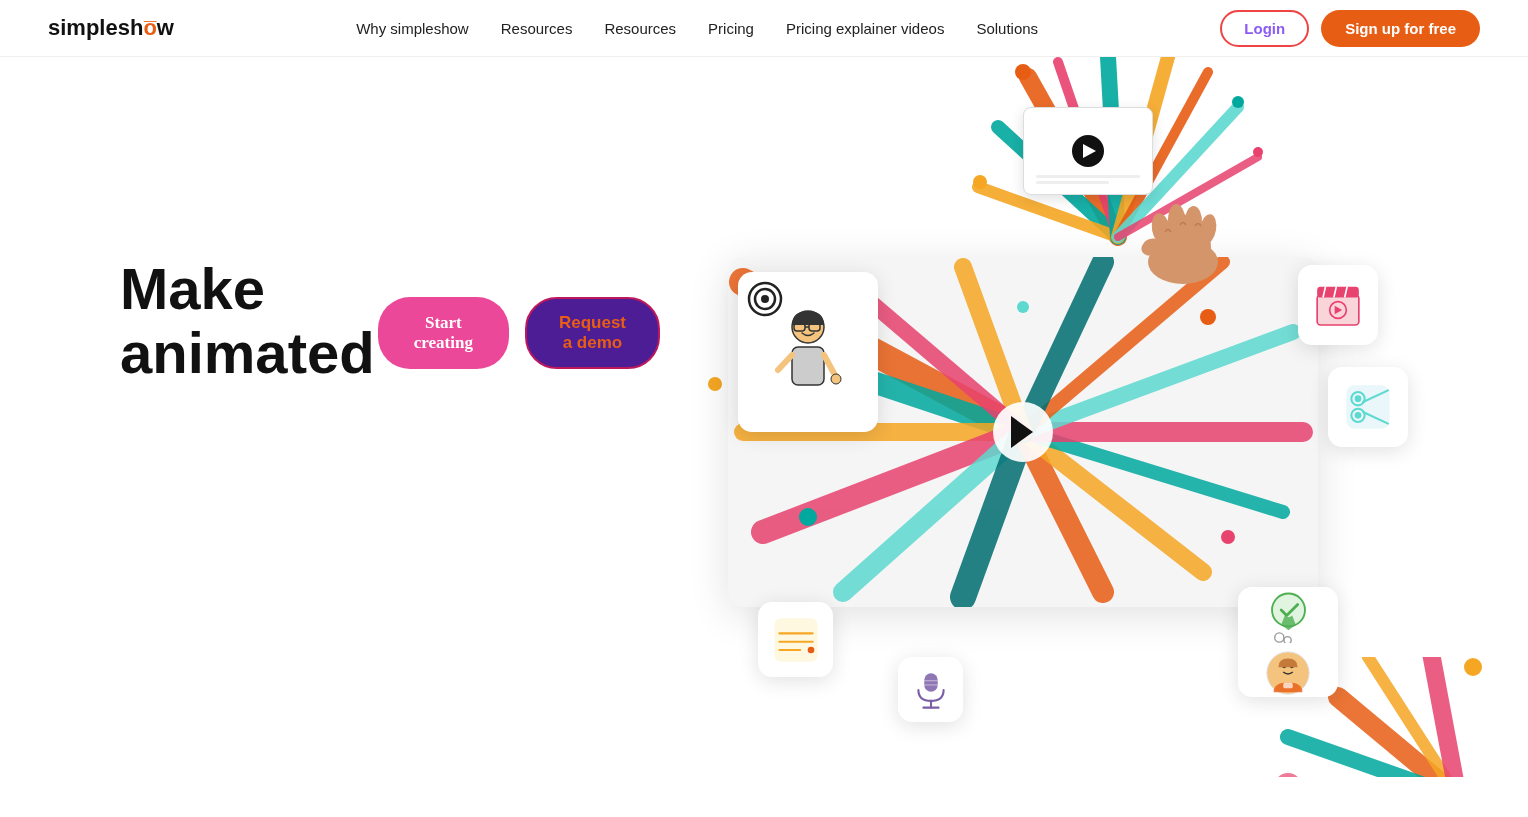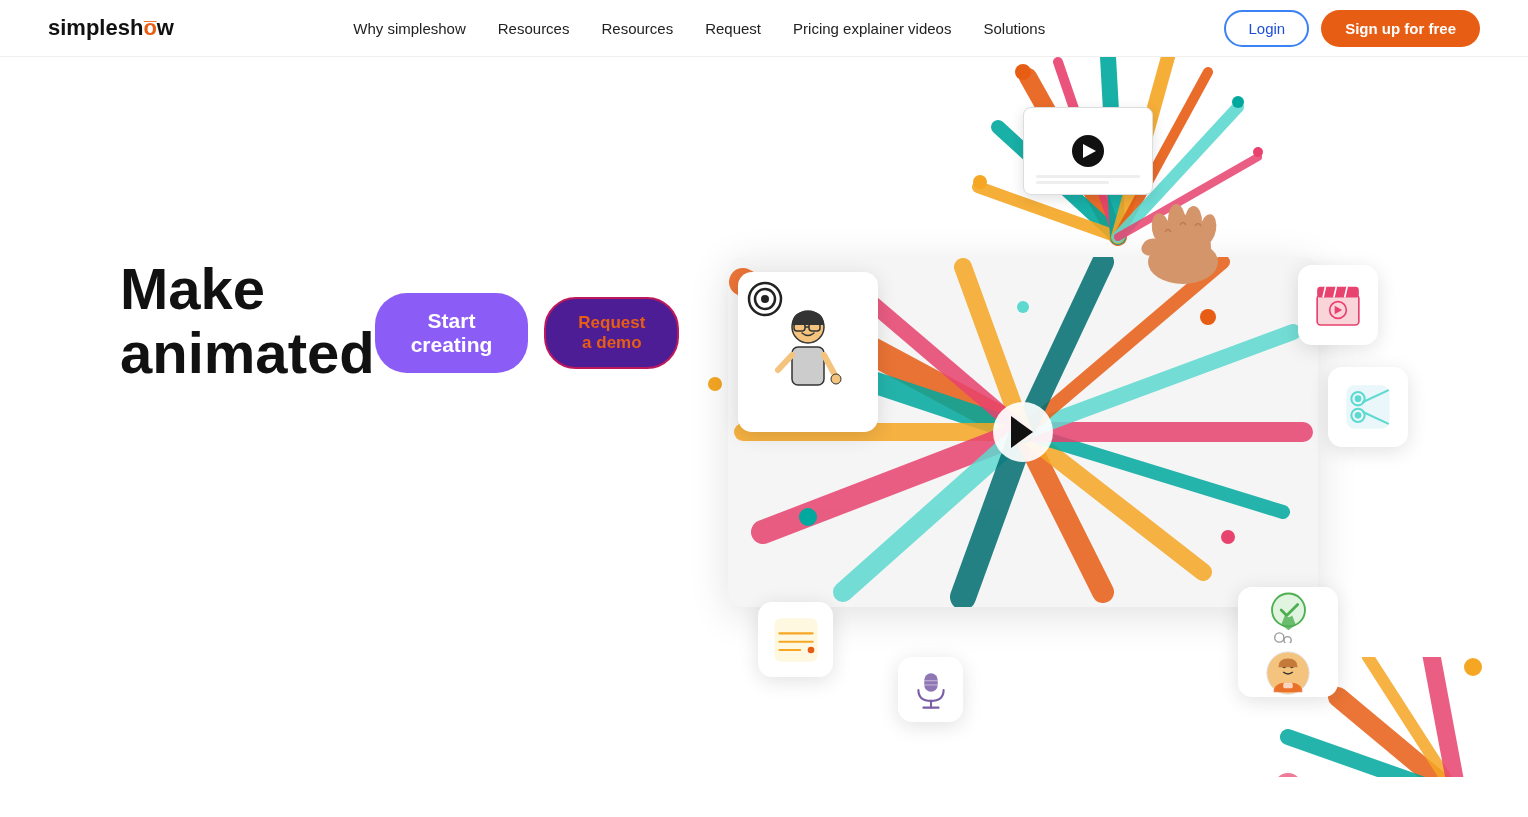--- a/index.html
+++ b/index.html
@@ -10,22 +10,22 @@
       display: flex; align-items: center; justify-content: space-between;
       padding: 0 48px; height: 57px; background: #fff;
       border-bottom: 1px solid #f0f0f0;
     }
     .nav-links { display: flex; align-items: center; gap: 32px; }
     .nav-links a {
       text-decoration: none; color: #222; font-size: 15px; font-weight: 500; text-align: center;
     }
     .nav-actions { display: flex; align-items: center; gap: 12px; }
     .btn-login {
-      border: 2px solid #3b82f6; color: #1d4ed8; background: #fff;
-      border-radius: 24px; padding: 8px 22px; font-size: 15px; font-weight: 400; cursor: pointer;
+      border: 2px solid #ef4444; color: #8b5cf6; background: #fff;
+      border-radius: 24px; padding: 8px 22px; font-size: 15px; font-weight: 700; cursor: pointer;
     }
     .btn-signup {
       background: #e85d14; color: #fff; border: none;
       border-radius: 24px; padding: 10px 24px; font-size: 15px; font-weight: 600; cursor: pointer; text-align: right;
     }
 
     
     .hero {
       display: flex; align-items: flex-start; justify-content: space-between;
       padding: 0 80px 0 120px;
@@ -42,22 +42,22 @@
     .hero-title {
       font-size: 58px; font-weight: 800; color: #111; line-height: 1.1;
       margin-bottom: 24px;
     }
     .hero-subtitle {
       font-size: 17px; color: #555; line-height: 1.6;
       margin-bottom: 36px; max-width: 420px;
     }
     .hero-buttons { display: flex; gap: 16px; align-items: center; }
     .btn-start {
-      background: #8b5cf6; color: #fff; border: none;
-      border-radius: 32px; padding: 16px 36px; font-size: 21px; font-weight: 700; cursor: pointer;
+      background: #ec4899; color: #fff; border: none;
+      border-radius: 32px; padding: 16px 36px; font-size: 17px; font-weight: 700; cursor: pointer; font-family: Liberation Serif, serif;
     }
     .btn-demo {
       background: #4c1d95; color: #e85d14; border: 2px solid #be185d;
       border-radius: 32px; padding: 14px 32px; font-size: 17px; font-weight: 600; cursor: pointer;
     }
 
     
     .hero-right {
       position: relative;
       width: 780px;
@@ -130,21 +130,21 @@
   </style>
 </head>
 <body>
 
 <nav>
   <div><span class="logo-text" style="font-size:22px;font-weight:800;color:#111;">simple<span style="color:#111">sh</span><span style="color:#e85d14;font-style:normal;">o̅</span>w</span></div>
   <div class="nav-links">
     <a href="#">Why simpleshow</a>
     <a href="#">Resources</a>
     <a href="#">Resources</a>
-    <a href="#">Request</a>
+    <a href="#">Pricing</a>
     <a href="#">Pricing explainer videos</a>
     <a href="#">Solutions</a>
   </div>
   <div class="nav-actions">
     <button class="btn-login">Login</button>
     <button class="btn-signup">Sign up for free</button>
   </div>
 </nav>
 
 <section class="hero">

